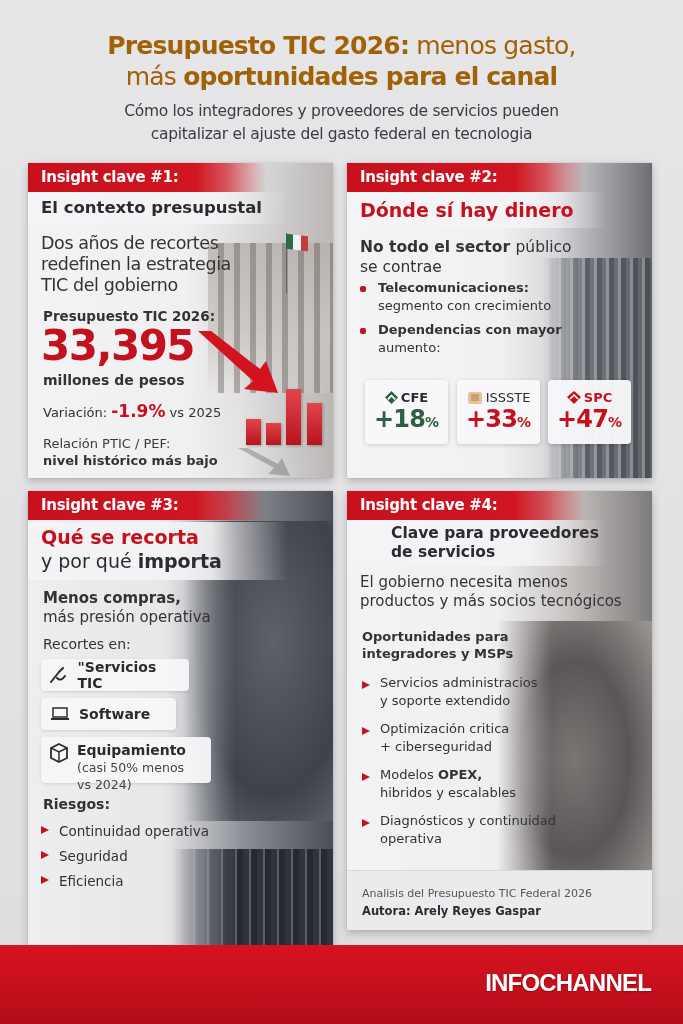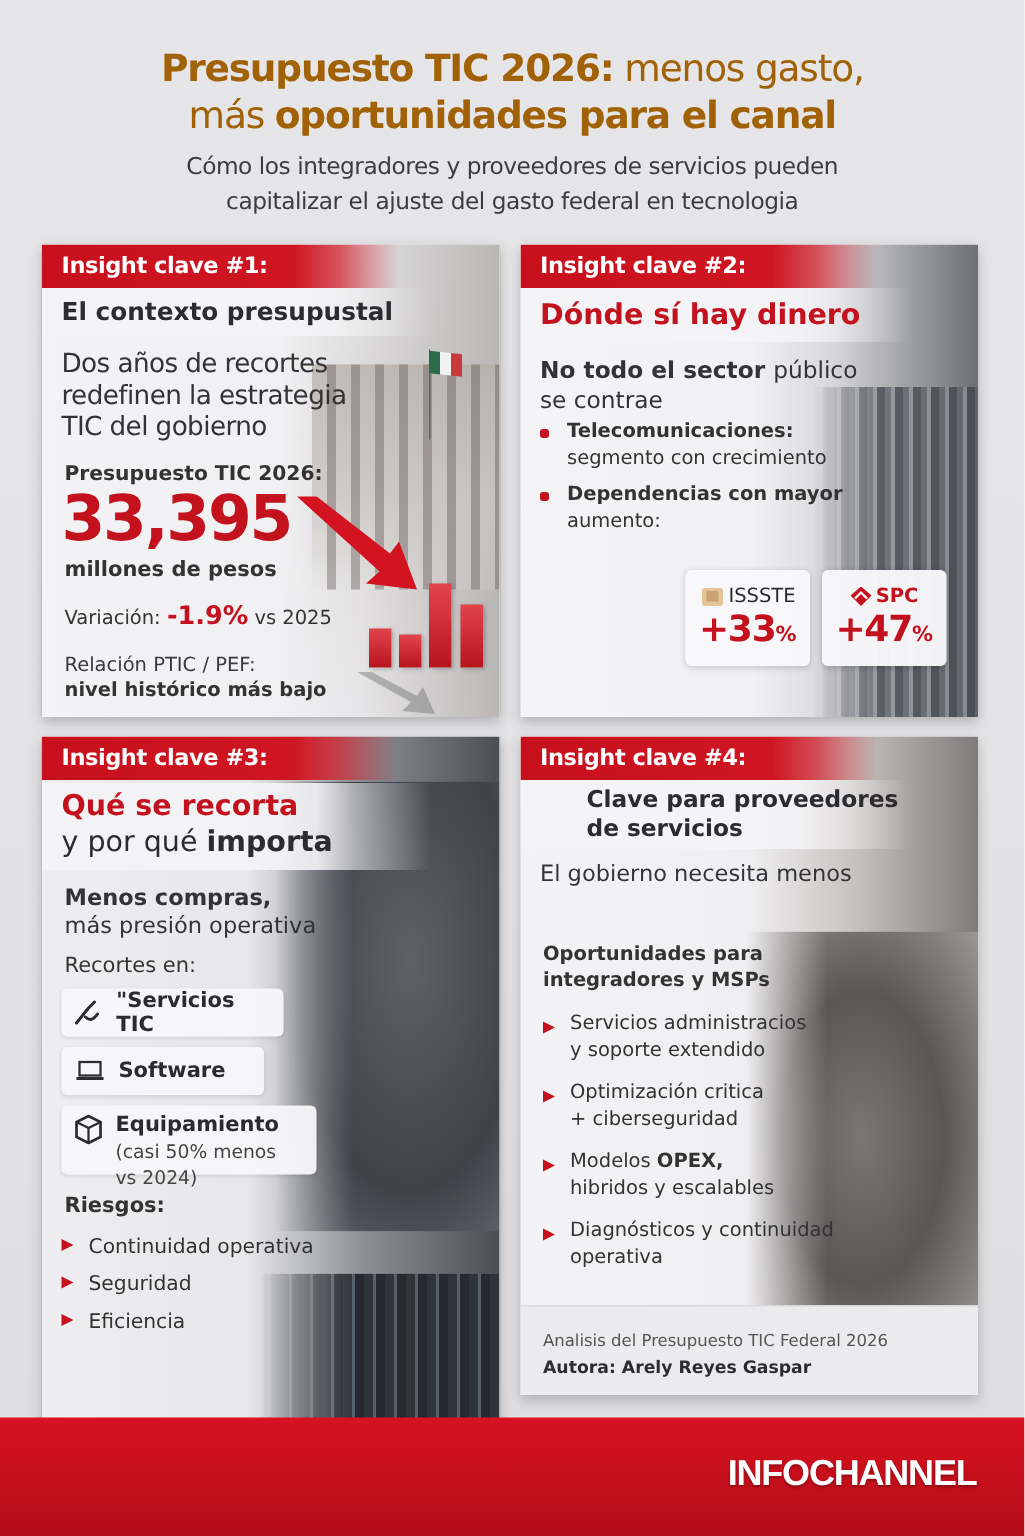--- a/index.html
+++ b/index.html
@@ -164,20 +164,30 @@
       <div class="bl-item dot">
         <b>Telecomunicaciones:</b><br>
         <span>segmento con crecimiento</span>
       </div>
       <div class="bl-item dot" style="margin-top:6px;">
         <b>Dependencias con mayor</b><br>
         <b style="font-weight:400;">aumento:</b>
       </div>
     </div>
 
+    <div class="kpi" style="left:18px;">
+      <div class="name t-dark">
+        <svg width="13" height="13" viewBox="0 0 14 14">
+            <polygon points="7,0 14,7 7,14 0,7" fill="#2f5f42"></polygon>
+            <path d="M3 9 L7 5 L11 9" stroke="#fff" stroke-width="1.6" fill="none"></path>
+          </svg>
+        <span>CFE</span>
+      </div>
+      <div class="val t-green"><span>+18</span><small>%</small></div>
+    </div>
     <div class="kpi" style="left:110px;">
       <div class="name t-dark" style="font-weight:400;">
         <svg width="16" height="14" viewBox="0 0 16 14">
             <rect x="1" y="1" width="14" height="12" rx="2" fill="#e6c49a"></rect>
             <rect x="4" y="3" width="8" height="7" fill="#c9a172"></rect>
           </svg>
         <span>ISSSTE</span>
       </div>
       <div class="val t-red"><span>+33</span><small>%</small></div>
     </div>
@@ -251,20 +261,21 @@
   <div class="bg"></div>
   <div class="scene office"></div>
   <div class="content">
     <div class="tag">Insight clave #4:</div>
     <div class="subhead" style="top:29px;height:46px;padding-top:4px;font-size:15.5px;font-weight:700;line-height:19px;color:#2c2c30;padding-left:44px;">
       <div>Clave para proveedores</div>
       <div>de servicios</div>
     </div>
     <div style="position:absolute;left:13px;top:82px;font-size:15px;line-height:19px;color:#333336;">
       <div>El gobierno necesita menos</div>
+      <div>productos y más socios tecnógicos</div>
     </div>
     <div style="position:absolute;left:15px;top:137px;font-size:13px;font-weight:700;line-height:17px;color:#333;">
       <div>Oportunidades para</div>
       <div>integradores y MSPs</div>
     </div>
     <div class="bullet-list" style="top:183px;left:15px;font-size:13px;line-height:18px;color:#333;">
       <div class="bl-item" style="margin-bottom:10px;">
         <div>Servicios administracios</div>
         <div>y soporte extendido</div>
       </div>

